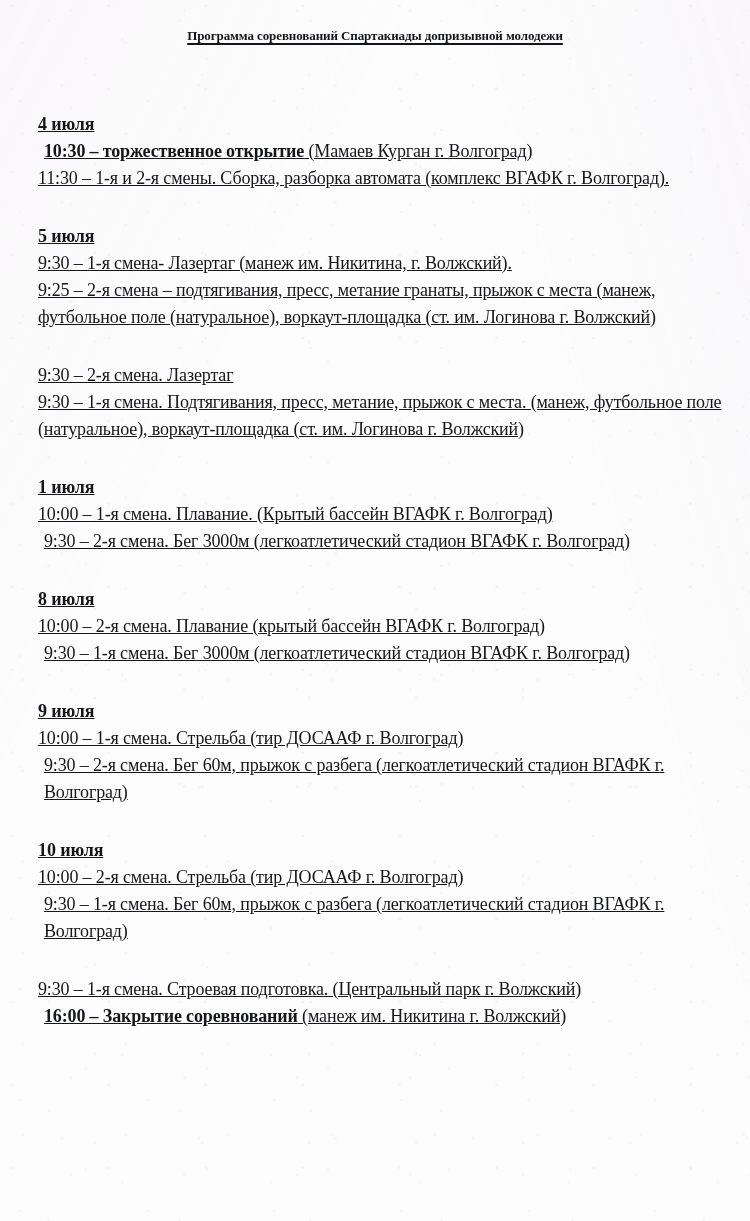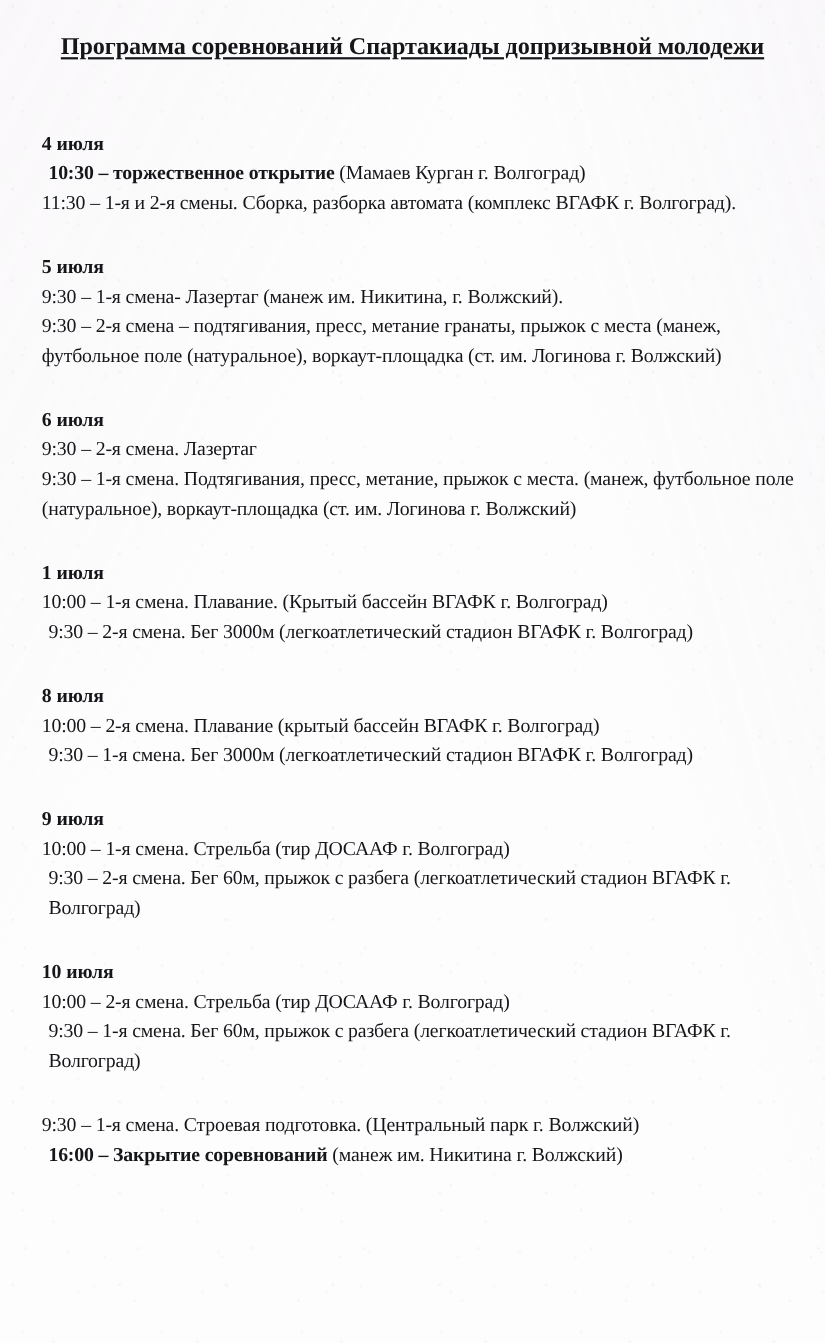--- a/index.html
+++ b/index.html
@@ -42,37 +42,38 @@
   }
 
   .page {
     position: relative;
     padding: 0;
   }
 
   
   .doc-title {
     font-weight: bold;
-    font-size: 22px;
+    font-size: 13px;
     line-height: 26px;
     text-align: center;
     padding: 14px 16px 0 16px;
     letter-spacing: -0.1px;
     white-space: nowrap;
   }
   .doc-title .u {
     text-decoration: underline;
     text-underline-offset: 3px;
     text-decoration-thickness: 1.5px;
   }
 
   
   .schedule {
     margin: 0;
     padding: 0 16px 0 38px;
+    text-decoration: underline;
   }
   .day-block {
     margin: 0 0 31px 0;
   }
   .day-block.first { margin-top: 62px; }
 
   .day-heading {
     font-weight: bold;
     font-size: 18px;
     line-height: 27px;
@@ -104,24 +105,23 @@
 
   <div class="schedule">
       <div class="day-block first">
         <div class="day-heading">4 июля</div>
         <p class="entry indented"><b>10:30 – торжественное открытие</b><span class="reg"> (Мамаев Курган г. Волгоград)</span></p>
         <p class="entry"><span class="reg">11:30 – 1-я и 2-я смены. Сборка, разборка автомата (комплекс ВГАФК г. Волгоград).</span></p>
       </div>
       <div class="day-block">
         <div class="day-heading">5 июля</div>
         <p class="entry"><span class="reg">9:30 – 1-я смена- Лазертаг (манеж им. Никитина, г. Волжский).</span></p>
-        <p class="entry"><span class="reg">9:30 – 2-я смена – подтягивания, пресс, метание гранаты, прыжок с места (манеж, футбольное поле (натуральное), воркаут-площадка (ст. им. Логинова г. Волжский)</span></p>
+        <p class="entry"><span class="reg">9:25 – 2-я смена – подтягивания, пресс, метание гранаты, прыжок с места (манеж, футбольное поле (натуральное), воркаут-площадка (ст. им. Логинова г. Волжский)</span></p>
       </div>
       <div class="day-block">
-        <div class="day-heading">6 июля</div>
         <p class="entry"><span class="reg">9:30 – 2-я смена. Лазертаг</span></p>
         <p class="entry"><span class="reg">9:30 – 1-я смена. Подтягивания, пресс, метание, прыжок с места. (манеж, футбольное поле (натуральное), воркаут-площадка (ст. им. Логинова г. Волжский)</span></p>
       </div>
       <div class="day-block">
         <div class="day-heading">1 июля</div>
         <p class="entry"><span class="reg">10:00 – 1-я смена. Плавание. (Крытый бассейн ВГАФК г. Волгоград)</span></p>
         <p class="entry indented"><span class="reg"> 9:30 – 2-я смена. Бег 3000м (легкоатлетический стадион ВГАФК г. Волгоград)</span></p>
       </div>
       <div class="day-block">
         <div class="day-heading">8 июля</div>

